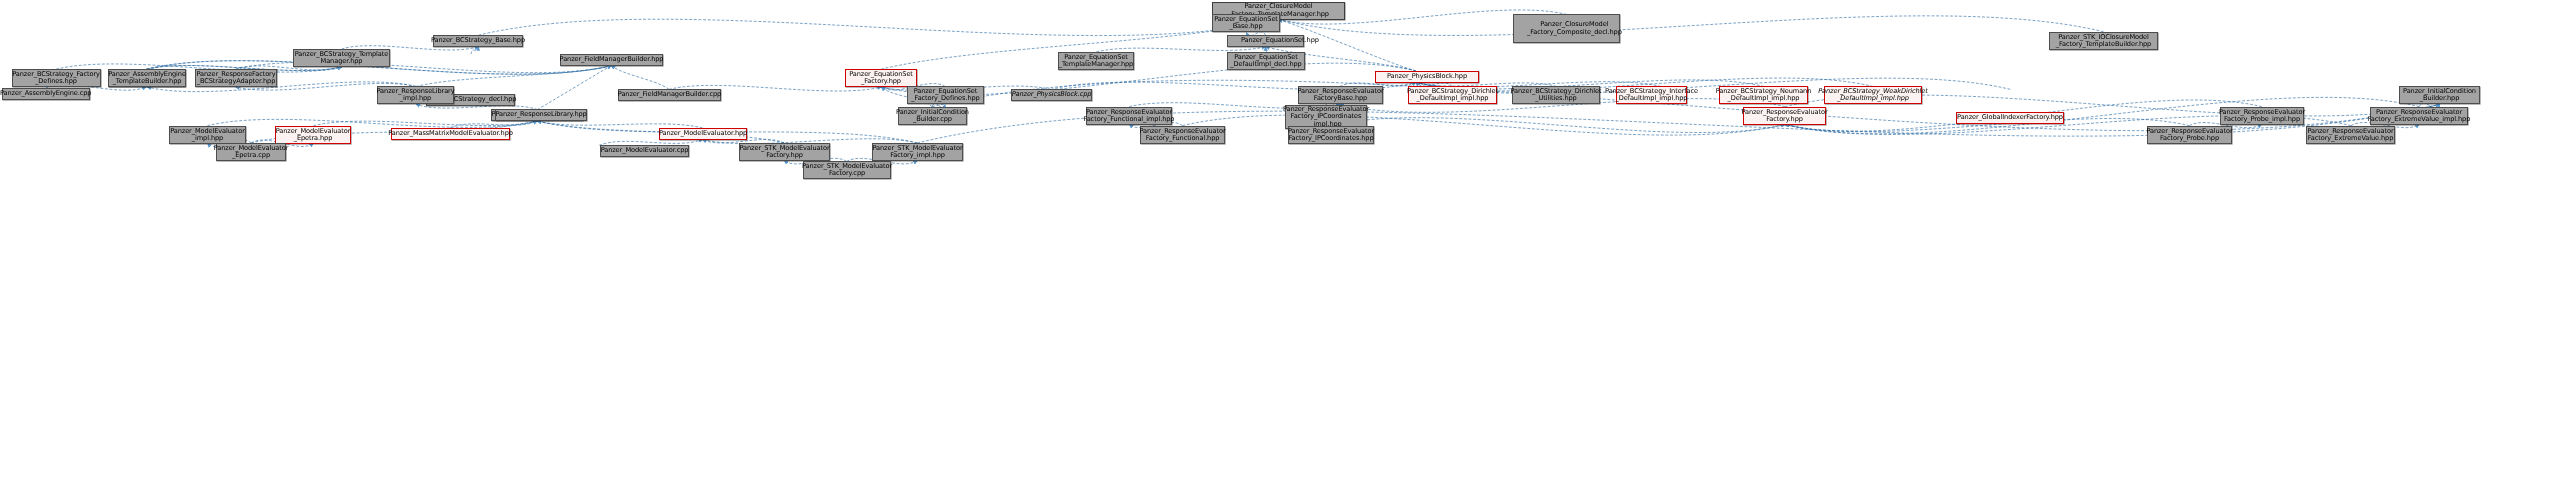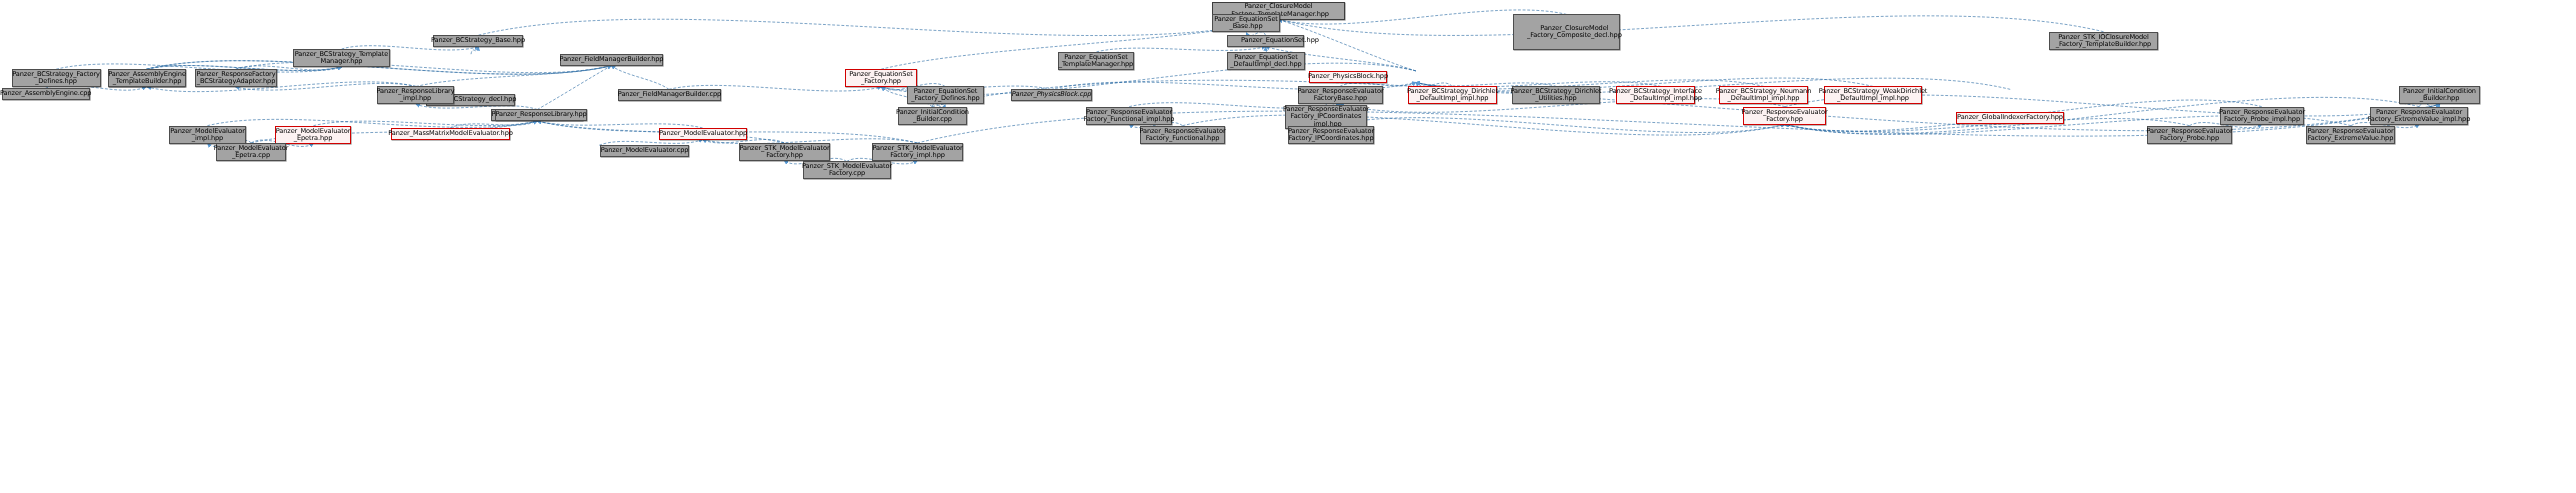--- a/index.html
+++ b/index.html
@@ -121,21 +121,21 @@
         <path d="M 1469.5 280 C 1500.125 262, 1561.375 297, 1592 279" marker-end="url(#ah)"></path>
         <path d="M 1361 248 C 1253.875 222.29, 1039.625 235.71, 932.5 210" marker-end="url(#ah)"></path>
         <path d="M 1592 248 C 1427.125 208.43, 1097.375 249.57, 932.5 210" marker-end="url(#ah)"></path>
         <path d="M 1592 248 C 2252.625 89.45000000000002, 3573.875 339.54999999999995, 4234.5 181" marker-end="url(#ah)"></path>
       </g>
   </svg>
 <div class="node root" style="left: 1212px; top: 1.7px; width: 133px; height: 18px;">Panzer_ClosureModel
 _Factory_TemplateManager.hpp</div>
     <div class="node" style="left: 1212px; top: 14.4px; width: 68px; height: 18px;">Panzer_EquationSet
 _Base.hpp</div>
-    <div class="node" style="left: 1513px; top: 14.4px; width: 107px; height: 36px; padding-left: 18px;">Panzer_ClosureModel
+    <div class="node" style="left: 1513px; top: 14.4px; width: 107px; height: 29px; padding-left: 18px;">Panzer_ClosureModel
 _Factory_Composite_decl.hpp</div>
     <div class="node" style="left: 2049px; top: 32px; width: 109px; height: 18px;">Panzer_STK_IOClosureModel
 _Factory_TemplateBuilder.hpp</div>
     <div class="node" style="left: 433px; top: 35px; width: 90px; height: 11.5px;">Panzer_BCStrategy_Base.hpp</div>
     <div class="node" style="left: 1227px; top: 35px; width: 77px; height: 11.5px; padding-left: 31px;">Panzer_EquationSet.hpp</div>
     <div class="node" style="left: 293px; top: 49px; width: 97px; height: 18px;">Panzer_BCStrategy_Template
 Manager.hpp</div>
     <div class="node" style="left: 426px; top: 54px; width: 89px; height: 11.5px; margin-top: 40px;">Panzer_BCStrategy_decl.hpp</div>
     <div class="node" style="left: 560px; top: 54px; width: 103px; height: 11.5px;">Panzer_FieldManagerBuilder.hpp</div>
     <div class="node" style="left: 1058px; top: 52px; width: 76px; height: 18px;">Panzer_EquationSet
@@ -145,39 +145,39 @@
     <div class="node" style="left: 11.5px; top: 69px; width: 89px; height: 18px;">Panzer_BCStrategy_Factory
 _Defines.hpp</div>
     <div class="node" style="left: 108px; top: 69px; width: 77px; height: 18px;">Panzer_AssemblyEngine
 _impl.hpp</div>
     <div class="node" style="left: 108px; top: 69px; width: 78px; height: 18px;">Panzer_AssemblyEngine
 _TemplateBuilder.hpp</div>
     <div class="node" style="left: 195px; top: 69px; width: 82px; height: 18px;">Panzer_ResponseFactory
 _BCStrategyAdapter.hpp</div>
     <div class="node highlight" style="left: 845px; top: 69px; width: 72px; height: 18px;">Panzer_EquationSet
 _Factory.hpp</div>
-    <div class="node highlight" style="left: 1309px; top: 71px; width: 78px; height: 11.5px;">Panzer_PhysicsBlock.hpp</div>
+    <div class="node highlight" style="left: 1375px; top: 71px; width: 104px; height: 11.5px;">Panzer_PhysicsBlock.hpp</div>
     <div class="node" style="left: 1.7px; top: 88px; width: 88px; height: 11.5px;">Panzer_AssemblyEngine.cpp</div>
     <div class="node" style="left: 377px; top: 86px; width: 77px; height: 18px;">Panzer_ResponseLibrary
 _impl.hpp</div>
     <div class="node" style="left: 618px; top: 89px; width: 103px; height: 11.5px;">Panzer_FieldManagerBuilder.cpp</div>
     <div class="node" style="left: 907px; top: 86px; width: 77px; height: 18px;">Panzer_EquationSet
 _Factory_Defines.hpp</div>
     <div class="node" style="left: 1011px; top: 89px; width: 81px; height: 11.5px; font-style: italic;">Panzer_PhysicsBlock.cpp</div>
     <div class="node" style="left: 1298px; top: 86px; width: 85px; height: 18px;">Panzer_ResponseEvaluator
 FactoryBase.hpp</div>
     <div class="node highlight" style="left: 1408px; top: 86px; width: 89px; height: 18px;">Panzer_BCStrategy_Dirichlet
 _DefaultImpl_impl.hpp</div>
     <div class="node" style="left: 1512px; top: 86px; width: 88px; height: 18px;">Panzer_BCStrategy_Dirichlet
 _Utilities.hpp</div>
-    <div class="node highlight" style="left: 1616px; top: 86px; width: 79px; height: 18px; text-align: right;">Panzer_BCStrategy_Interface
+    <div class="node highlight" style="left: 1616px; top: 86px; width: 71px; height: 18px;">Panzer_BCStrategy_Interface
 _DefaultImpl_impl.hpp</div>
     <div class="node highlight" style="left: 1719px; top: 86px; width: 89px; height: 18px;">Panzer_BCStrategy_Neumann
 _DefaultImpl_impl.hpp</div>
-    <div class="node highlight" style="left: 1824px; top: 86px; width: 98px; height: 18px;">Panzer_BCStrategy_WeakDirichlet
+    <div class="node highlight" style="left: 1824px; top: 86px; width: 98px; height: 18px; font-style: italic;">Panzer_BCStrategy_WeakDirichlet
 _DefaultImpl_impl.hpp</div>
     <div class="node highlight" style="left: 1956px; top: 89px; width: 108px; height: 11.5px; margin-top: 23px;">Panzer_GlobalIndexerFactory.hpp</div>
     <div class="node" style="left: 2399px; top: 86px; width: 81px; height: 18px;">Panzer_InitialCondition
 _Builder.hpp</div>
     <div class="node" style="left: 491px; top: 109px; width: 92px; height: 11.5px;">Panzer_ResponseLibrary.hpp</div>
     <div class="node" style="left: 898px; top: 107px; width: 69px; height: 18px;">Panzer_InitialCondition
 _Builder.cpp</div>
     <div class="node" style="left: 1086px; top: 107px; width: 86px; height: 18px;">Panzer_ResponseEvaluator
 Factory_Functional_impl.hpp</div>
     <div class="node" style="left: 1285px; top: 105px; width: 82px; height: 24px;">Panzer_ResponseEvaluator

